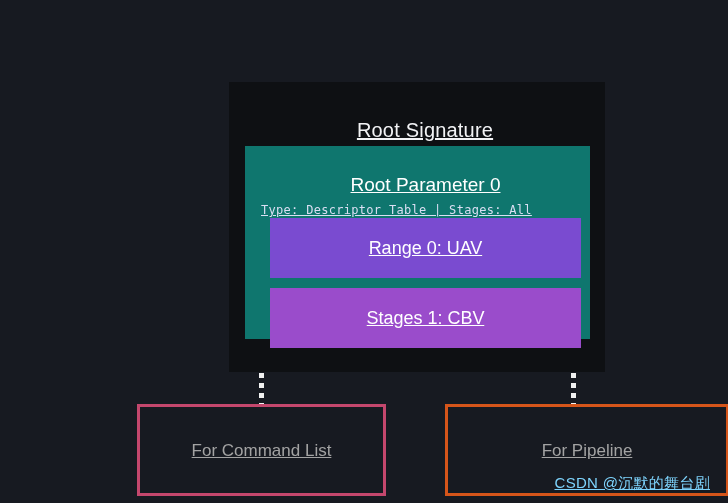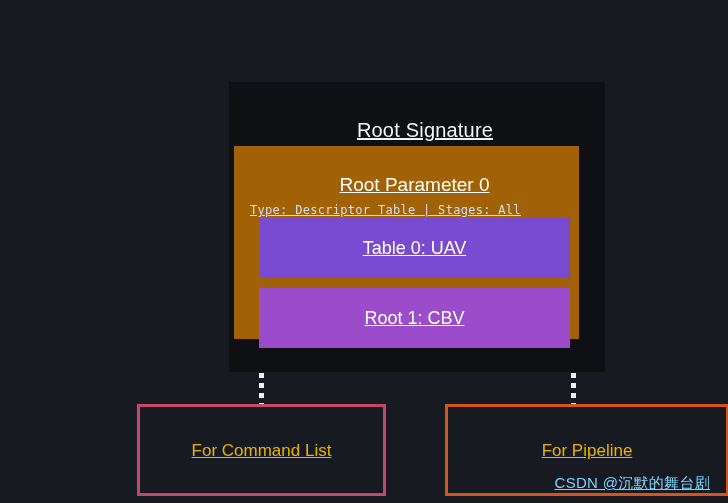--- a/index.html
+++ b/index.html
@@ -40,25 +40,25 @@
     text-align: center;
     color: #f2f3f5;
     font-size: 20px;
     line-height: 24px;
     letter-spacing: 0.2px;
   }
 
   
   .param-block {
     position: absolute;
-    left: 194px;
+    left: 205px;
     top: 106px;
     width: 345px;
     height: 193px;
-    background: #a16207;
+    background: #0f766e;
   }
 
   .param-title {
     position: absolute;
     left: 0;
     top: 11px;
     width: 100%;
     text-align: center;
     color: #ffffff;
     font-size: 19px;
@@ -132,21 +132,21 @@
     border: 3px solid #c4476d;
   }
 
   .target-box.pipeline {
     left: 405px;
     width: 284px;
     border: 3px solid #d5551a;
   }
 
   .target-label {
-    color: #eab308;
+    color: #a3a3a3;
     font-size: 17px;
     line-height: 21px;
   }
 
   
   .watermark {
     position: absolute;
     right: 18px;
     bottom: 10px;
     color: #7dd3fc;
@@ -163,25 +163,25 @@
 
   <div class="root-panel">
     <div class="root-title">Root Signature</div>
   </div>
 
   <div class="param-block">
     <div class="param-title">Root Parameter 0</div>
     <div class="param-subtitle">Type: Descriptor Table | Stages: All</div>
 
     <div class="range-row r0">
-      <span class="range-label">Table 0: UAV</span>
+      <span class="range-label">Range 0: UAV</span>
     </div>
 
     <div class="range-row r1">
-      <span class="range-label">Root 1: CBV</span>
+      <span class="range-label">Stages 1: CBV</span>
     </div>
   </div>
 
   <div class="connector left"></div>
   <div class="connector right"></div>
 
   <div class="target-box command-list">
     <span class="target-label">For Command List</span>
   </div>
 

